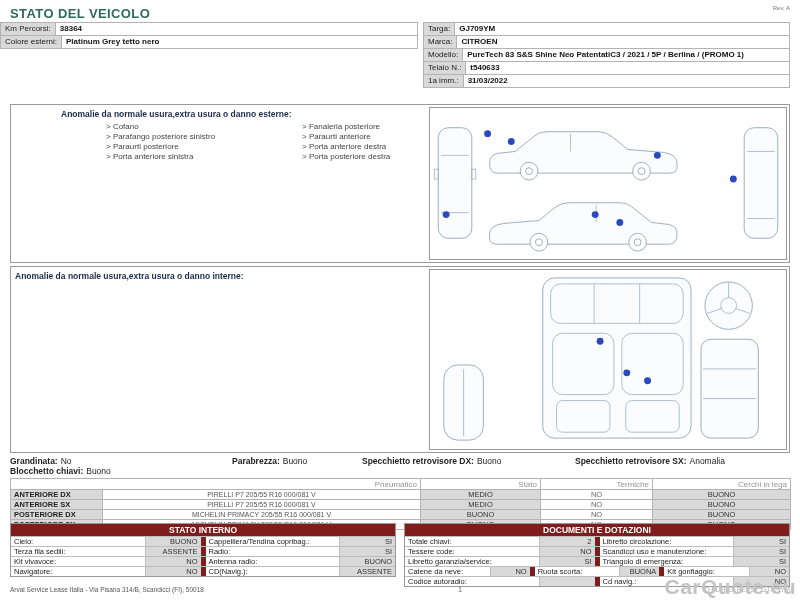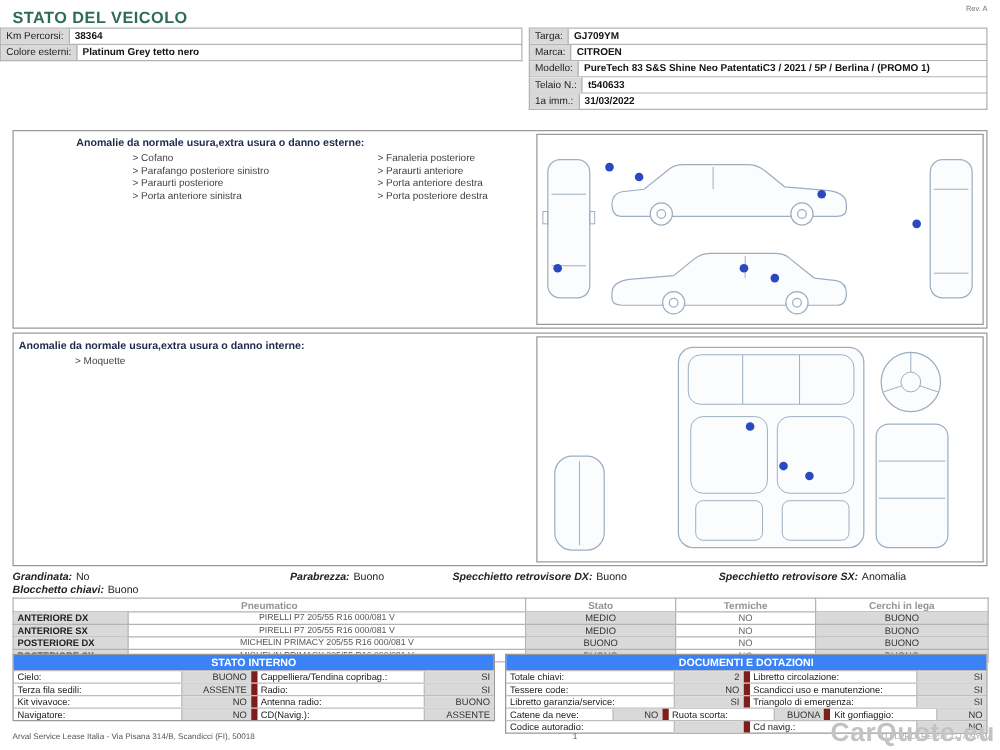--- a/index.html
+++ b/index.html
@@ -30,34 +30,34 @@
   .diagram-box svg{display:block;width:100%;height:100%;}
   .car-line{fill:#fbfcfe;stroke:#9daec0;stroke-width:1;}
   .car-detail{fill:none;stroke:#9daec0;stroke-width:.8;}
   .wheel{fill:#fff;stroke:#9daec0;stroke-width:1;}
   .dot{fill:#2a48c0;}
 
   .cond{position:absolute;left:10px;right:10px;top:456px;font-size:8.5px;color:#222;}
   .cond-line{display:flex;line-height:10px;}
   .cond-item{white-space:nowrap;}
   .cw1{width:222px;} .cw2{width:130px;} .cw3{width:213px;}
-  .cond-label{font-weight:bold;font-style:italic;}
+  .cond-label{font-weight:bold;}
   .cond-value{margin-left:3px;}
 
   .tire-table{position:absolute;left:10px;top:478px;width:780px;border-collapse:collapse;font-size:7.5px;table-layout:fixed;}
   .tire-table th,.tire-table td{border:1px solid #b3b3b3;padding:0 3px;height:9px;line-height:9px;overflow:hidden;white-space:nowrap;}
-  .tire-table th{color:#949494;font-weight:bold;text-align:center;font-size:8px;height:11px;}
+  .tire-table th{color:#949494;font-weight:normal;text-align:right;font-size:8px;height:11px;}
   td.pos{background:#d9d9d9;font-weight:bold;color:#222;}
   td.desc{text-align:center;color:#555;font-size:7px;}
   td.chip{background:#d9d9d9;text-align:center;color:#333;}
   td.plain{text-align:center;color:#666;}
 
   .bottom{position:absolute;left:10px;right:10px;top:523px;display:flex;gap:8px;align-items:flex-start;}
   .dt{flex:1;border:1px solid #999;background:#fff;}
-  .dt-head{background:#3b82f6;color:#fff;font-weight:bold;text-align:center;font-size:8.5px;padding:1px 0;line-height:10px;}
+  .dt-head{background:#7f1d1d;color:#fff;font-weight:bold;text-align:center;font-size:8.5px;padding:1px 0;line-height:10px;}
   .dt-row{display:flex;border-top:1px solid #bdbdbd;font-size:7.5px;min-height:10px;line-height:9px;}
   .dt-label{flex:1;padding:0 3px;color:#222;white-space:nowrap;overflow:hidden;}
   .dt-value{width:56px;background:#d9d9d9;border-left:1px solid #bdbdbd;text-align:right;padding:0 3px;color:#333;}
   .dt-label.mid{border-left:5px solid #7f1d1d;}
   .six .dt-value{width:40px;}
 
   .footer{position:absolute;left:10px;right:10px;top:586px;display:flex;font-size:6.5px;color:#555;}
   .footer .addr{flex:1.4;}
   .footer .pageno{width:60px;text-align:center;}
   .footer .docid{flex:1;text-align:right;color:#aaa;}
@@ -164,25 +164,20 @@
         <circle class="dot" cx="165" cy="108" r="3.5" fill="#2a48c0"></circle>
         <circle class="dot" cx="190" cy="116" r="3.5" fill="#2a48c0"></circle>
         <circle class="dot" cx="305" cy="72" r="3.5" fill="#2a48c0"></circle>
         <circle class="dot" cx="14" cy="108" r="3.5" fill="#2a48c0"></circle>
       </svg>
     </div>
   </div>
 
   <div class="sec-box sec-int">
     <div class="sec-title">Anomalie da normale usura,extra usura o danno interne:</div>
-    <div class="anomaly-cols">
-      <div class="anomaly-col">
-        <div class="anomaly-item">&gt; Moquette</div>
-      </div>
-    </div>
     <div class="diagram-box">
       <svg viewBox="0 0 356 181">
 
         <g>
           <rect class="car-line" x="12" y="96" width="40" height="76" rx="14"></rect>
           <line class="car-detail" x1="32" y1="100" x2="32" y2="168"></line>
         </g>
 
         <g>
           <rect class="car-line" x="112" y="8" width="150" height="162" rx="12"></rect>

